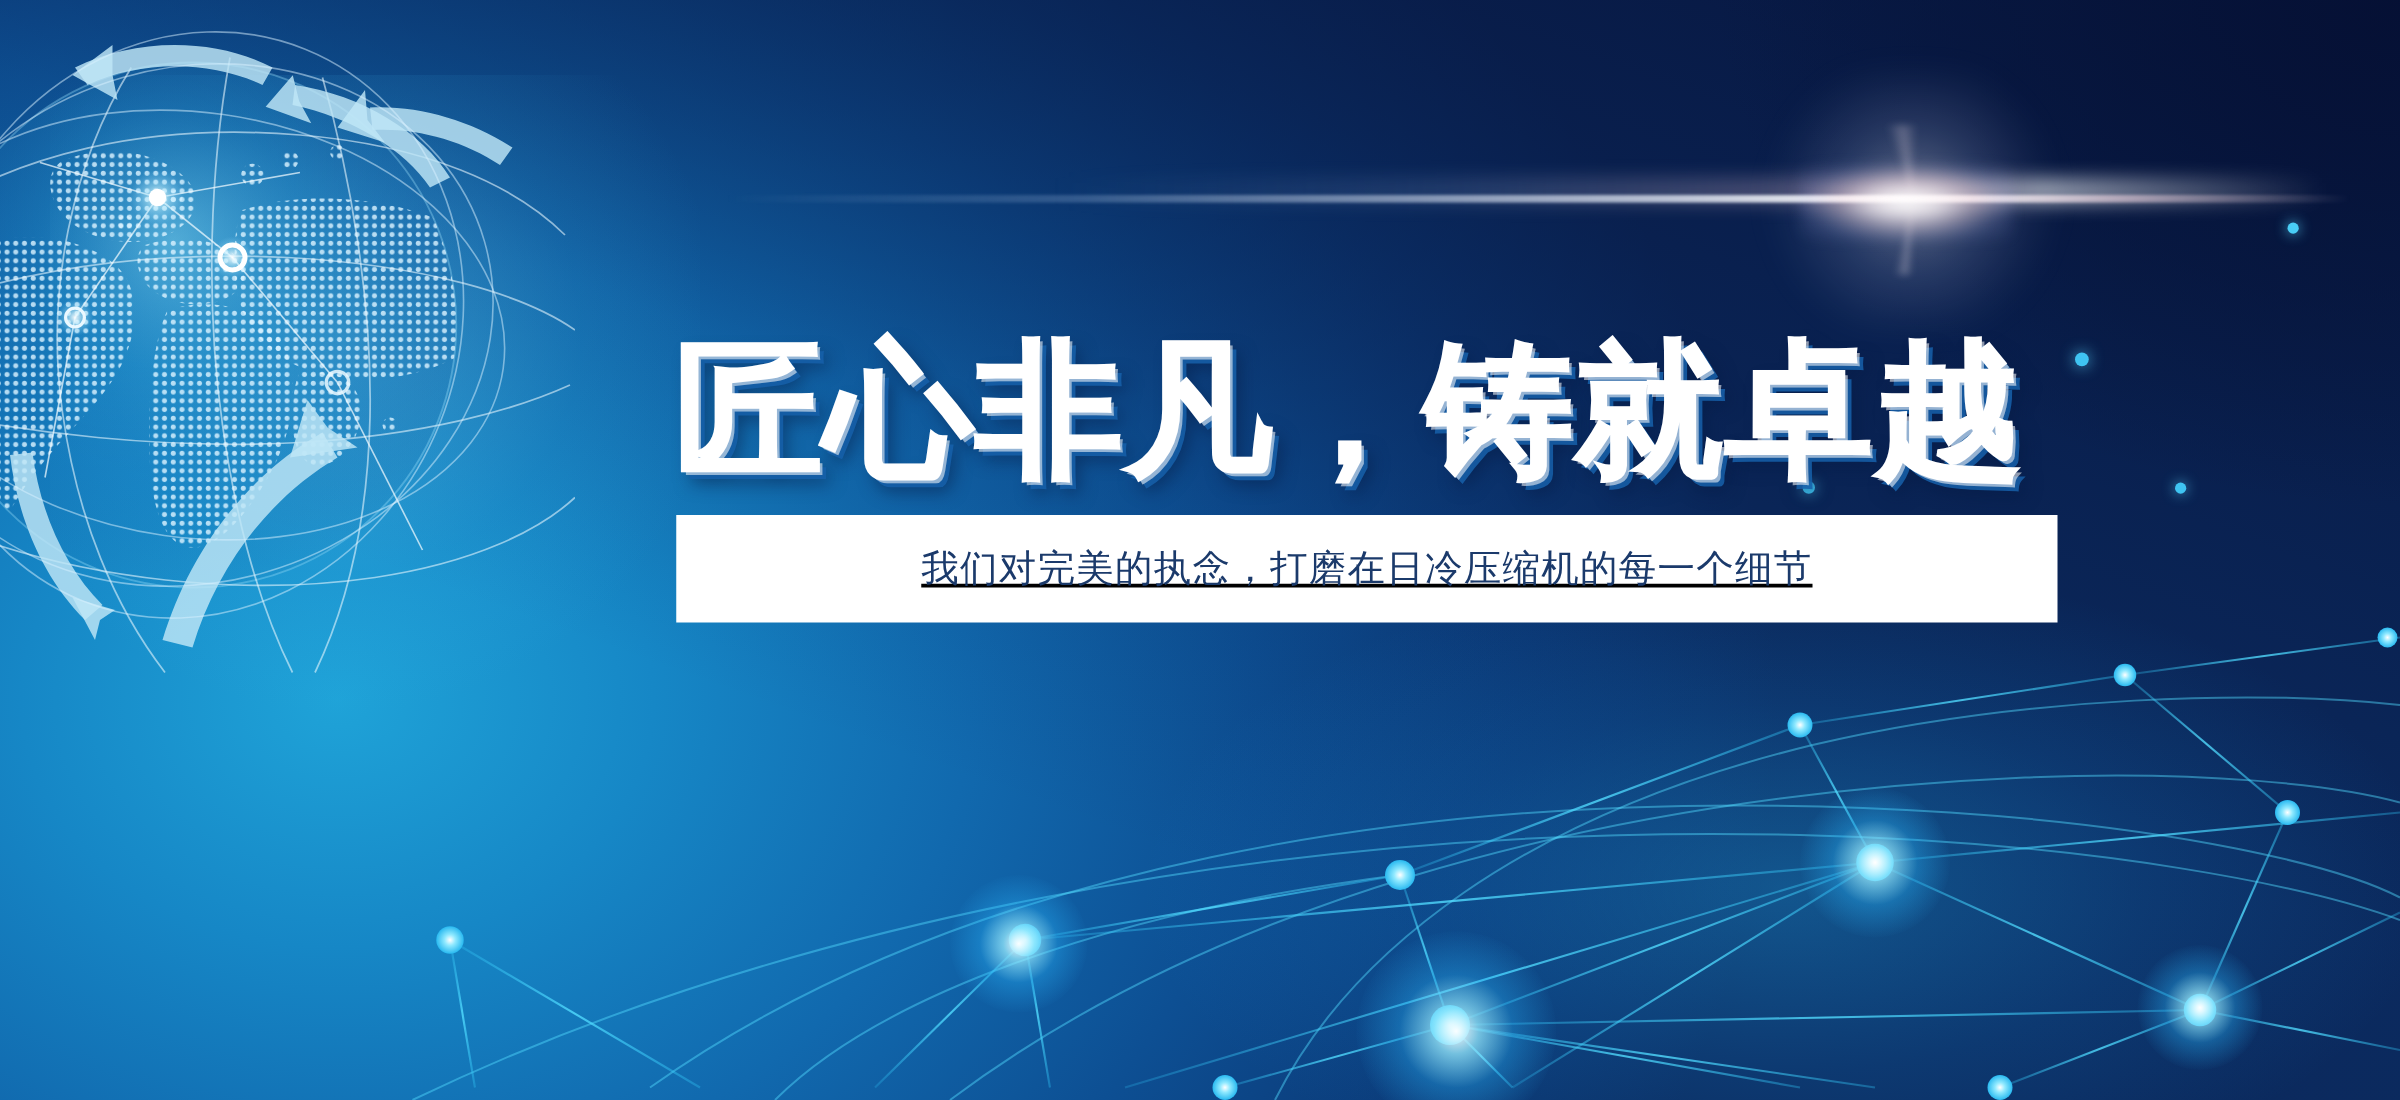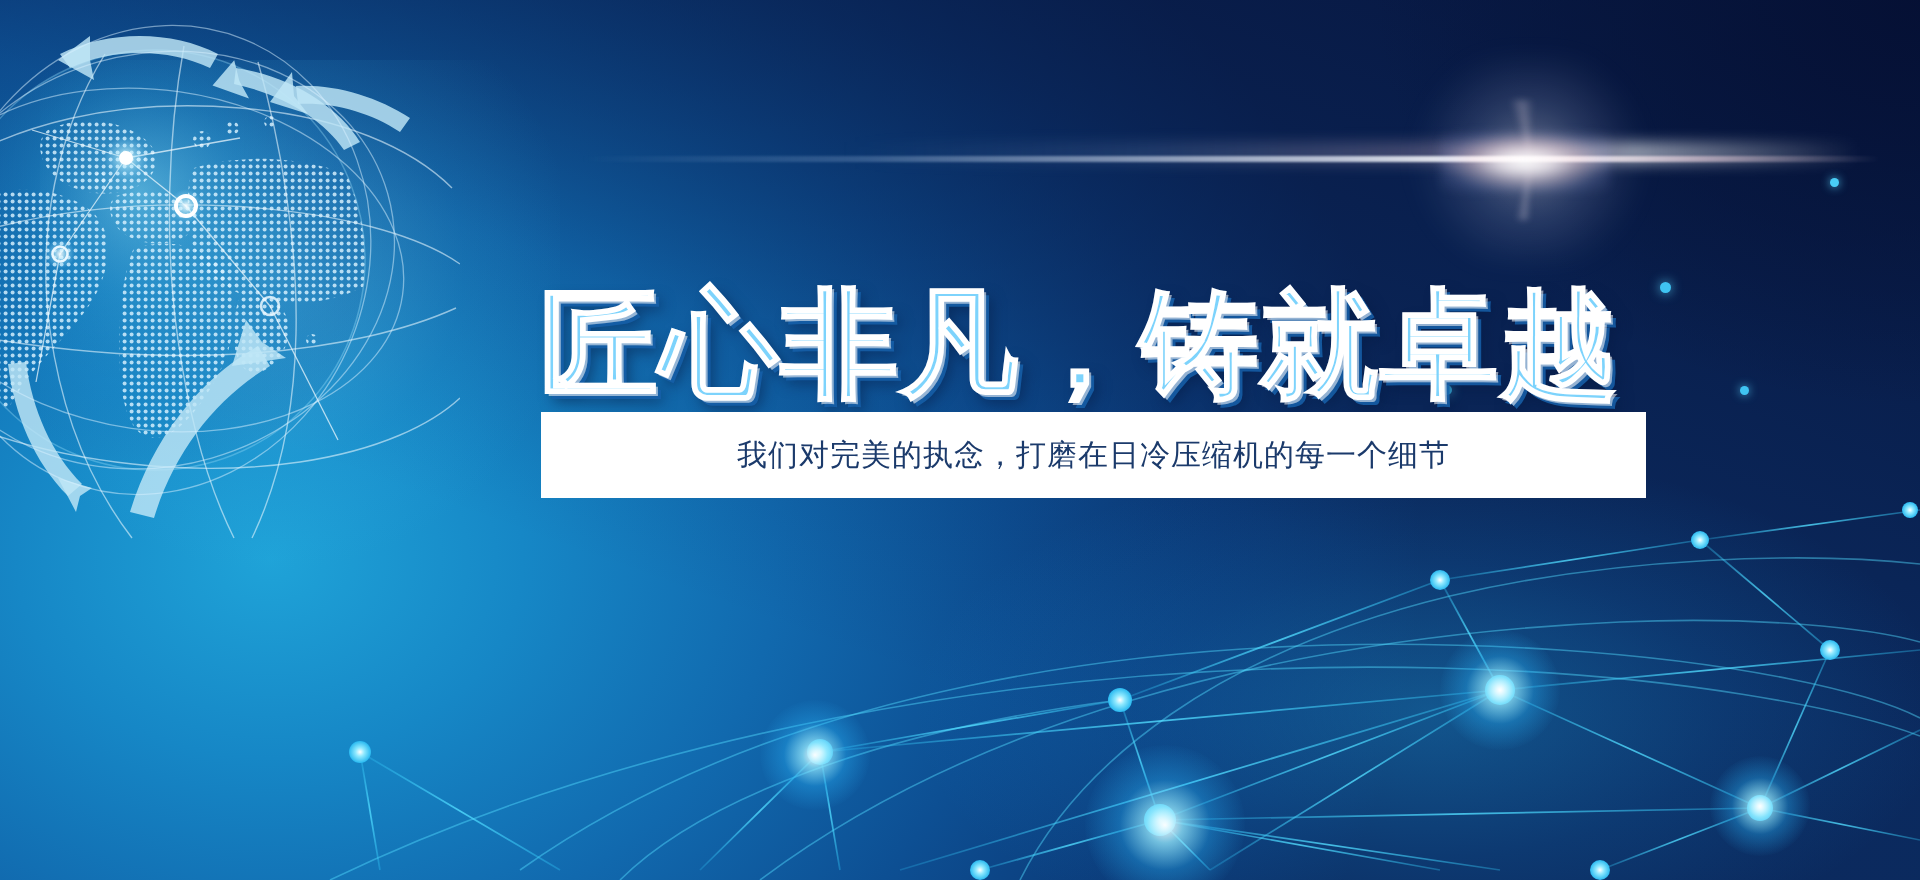--- a/index.html
+++ b/index.html
@@ -76,40 +76,40 @@
   
   .mesh-wrap{position:absolute;left:0;top:400px;width:1920px;height:480px;}
   .mesh-wrap svg{display:block;width:100%;height:100%;}
   .node-glow{
     position:absolute;border-radius:50%;pointer-events:none;
     background:radial-gradient(circle at 50% 50%, rgba(255,255,255,.95) 0%, rgba(150,235,255,.75) 16%, rgba(40,180,250,.35) 40%, rgba(0,0,0,0) 72%);
   }
 
   
   .headline{
-    position:absolute;left:540px;top:204px;
+    position:absolute;left:540px;top:190px;
     font-size:118px;line-height:1.04;
     font-weight:700;letter-spacing:2px;
-    color:#7dd3fc;
+    color:#ffffff;
     white-space:nowrap;
-    font-family:Liberation Sans, sans-serif;
+    font-family:Liberation Serif, serif;
     text-shadow:
       3px 3px 0 rgba(255,255,255,.55),
       6px 6px 0 rgba(22,96,170,.85),
       8px 9px 14px rgba(5,25,65,.55),
       0 0 1px rgba(255,255,255,.9);
     -webkit-text-stroke:2px #ffffff;
   }
 
   
   .subtitle-bar{
     position:absolute;left:541px;top:412px;
     width:1105px;height:86px;
     background:#ffffff;
-    display:flex;align-items:center;justify-content:center;
+    display:flex;align-items:center;justify-content:center;text-decoration:underline;
   }
   .subtitle-text{
     font-size:30px;letter-spacing:1px;color:#1b3a6b;font-weight:400;
     font-family:"DejaVu Sans","Liberation Sans",sans-serif;
     white-space:nowrap;
   }
 </style>
 </head>
 <body>
 

